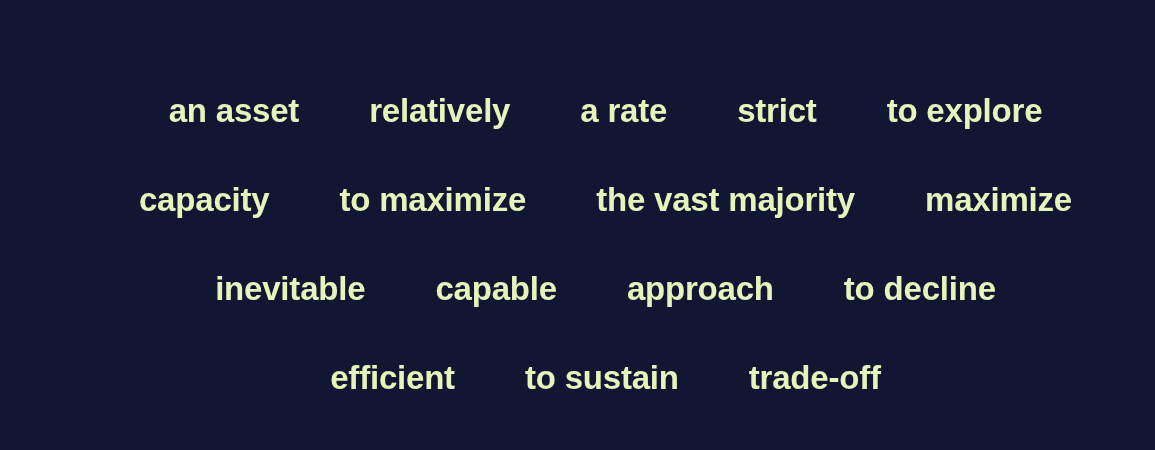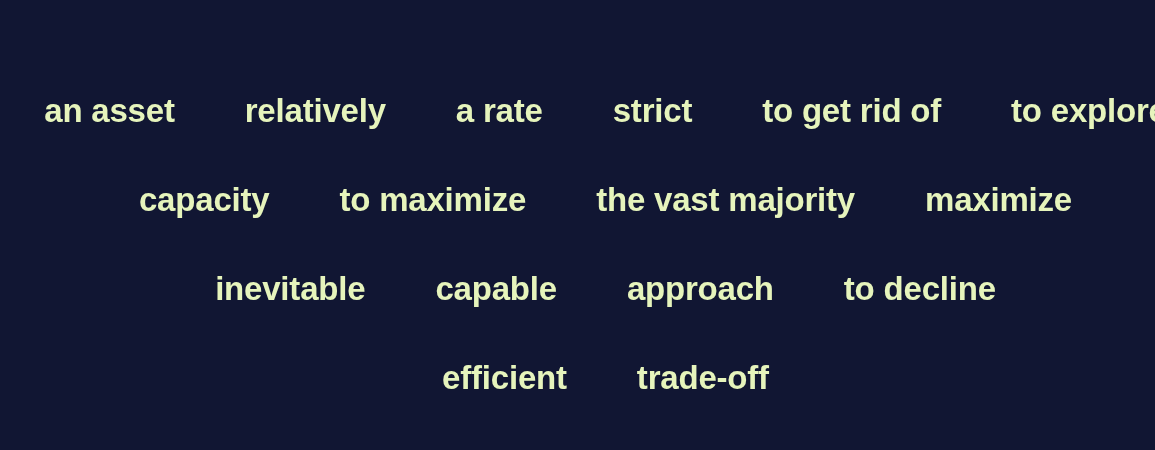--- a/index.html
+++ b/index.html
@@ -53,37 +53,37 @@
 </head>
 <body>
 
 <div id="word-board">
 
   <div class="word-row">
     <span class="word-item">an asset</span>
     <span class="word-item">relatively</span>
     <span class="word-item">a rate</span>
     <span class="word-item">strict</span>
-    <span class="word-item">to get rid of</span>
     <span class="word-item">to explore</span>
   </div>
 
 
   <div class="word-row">
     <span class="word-item">capacity</span>
     <span class="word-item">to maximize</span>
     <span class="word-item">the vast majority</span>
     <span class="word-item">maximize</span>
   </div>
 
   <div class="word-row">
     <span class="word-item">inevitable</span>
     <span class="word-item">capable</span>
     <span class="word-item">approach</span>
     <span class="word-item">to decline</span>
   </div>
 
   <div class="word-row">
     <span class="word-item">efficient</span>
+    <span class="word-item">to sustain</span>
     <span class="word-item">trade-off</span>
   </div>
 
 </div>
 
 </body></html>

